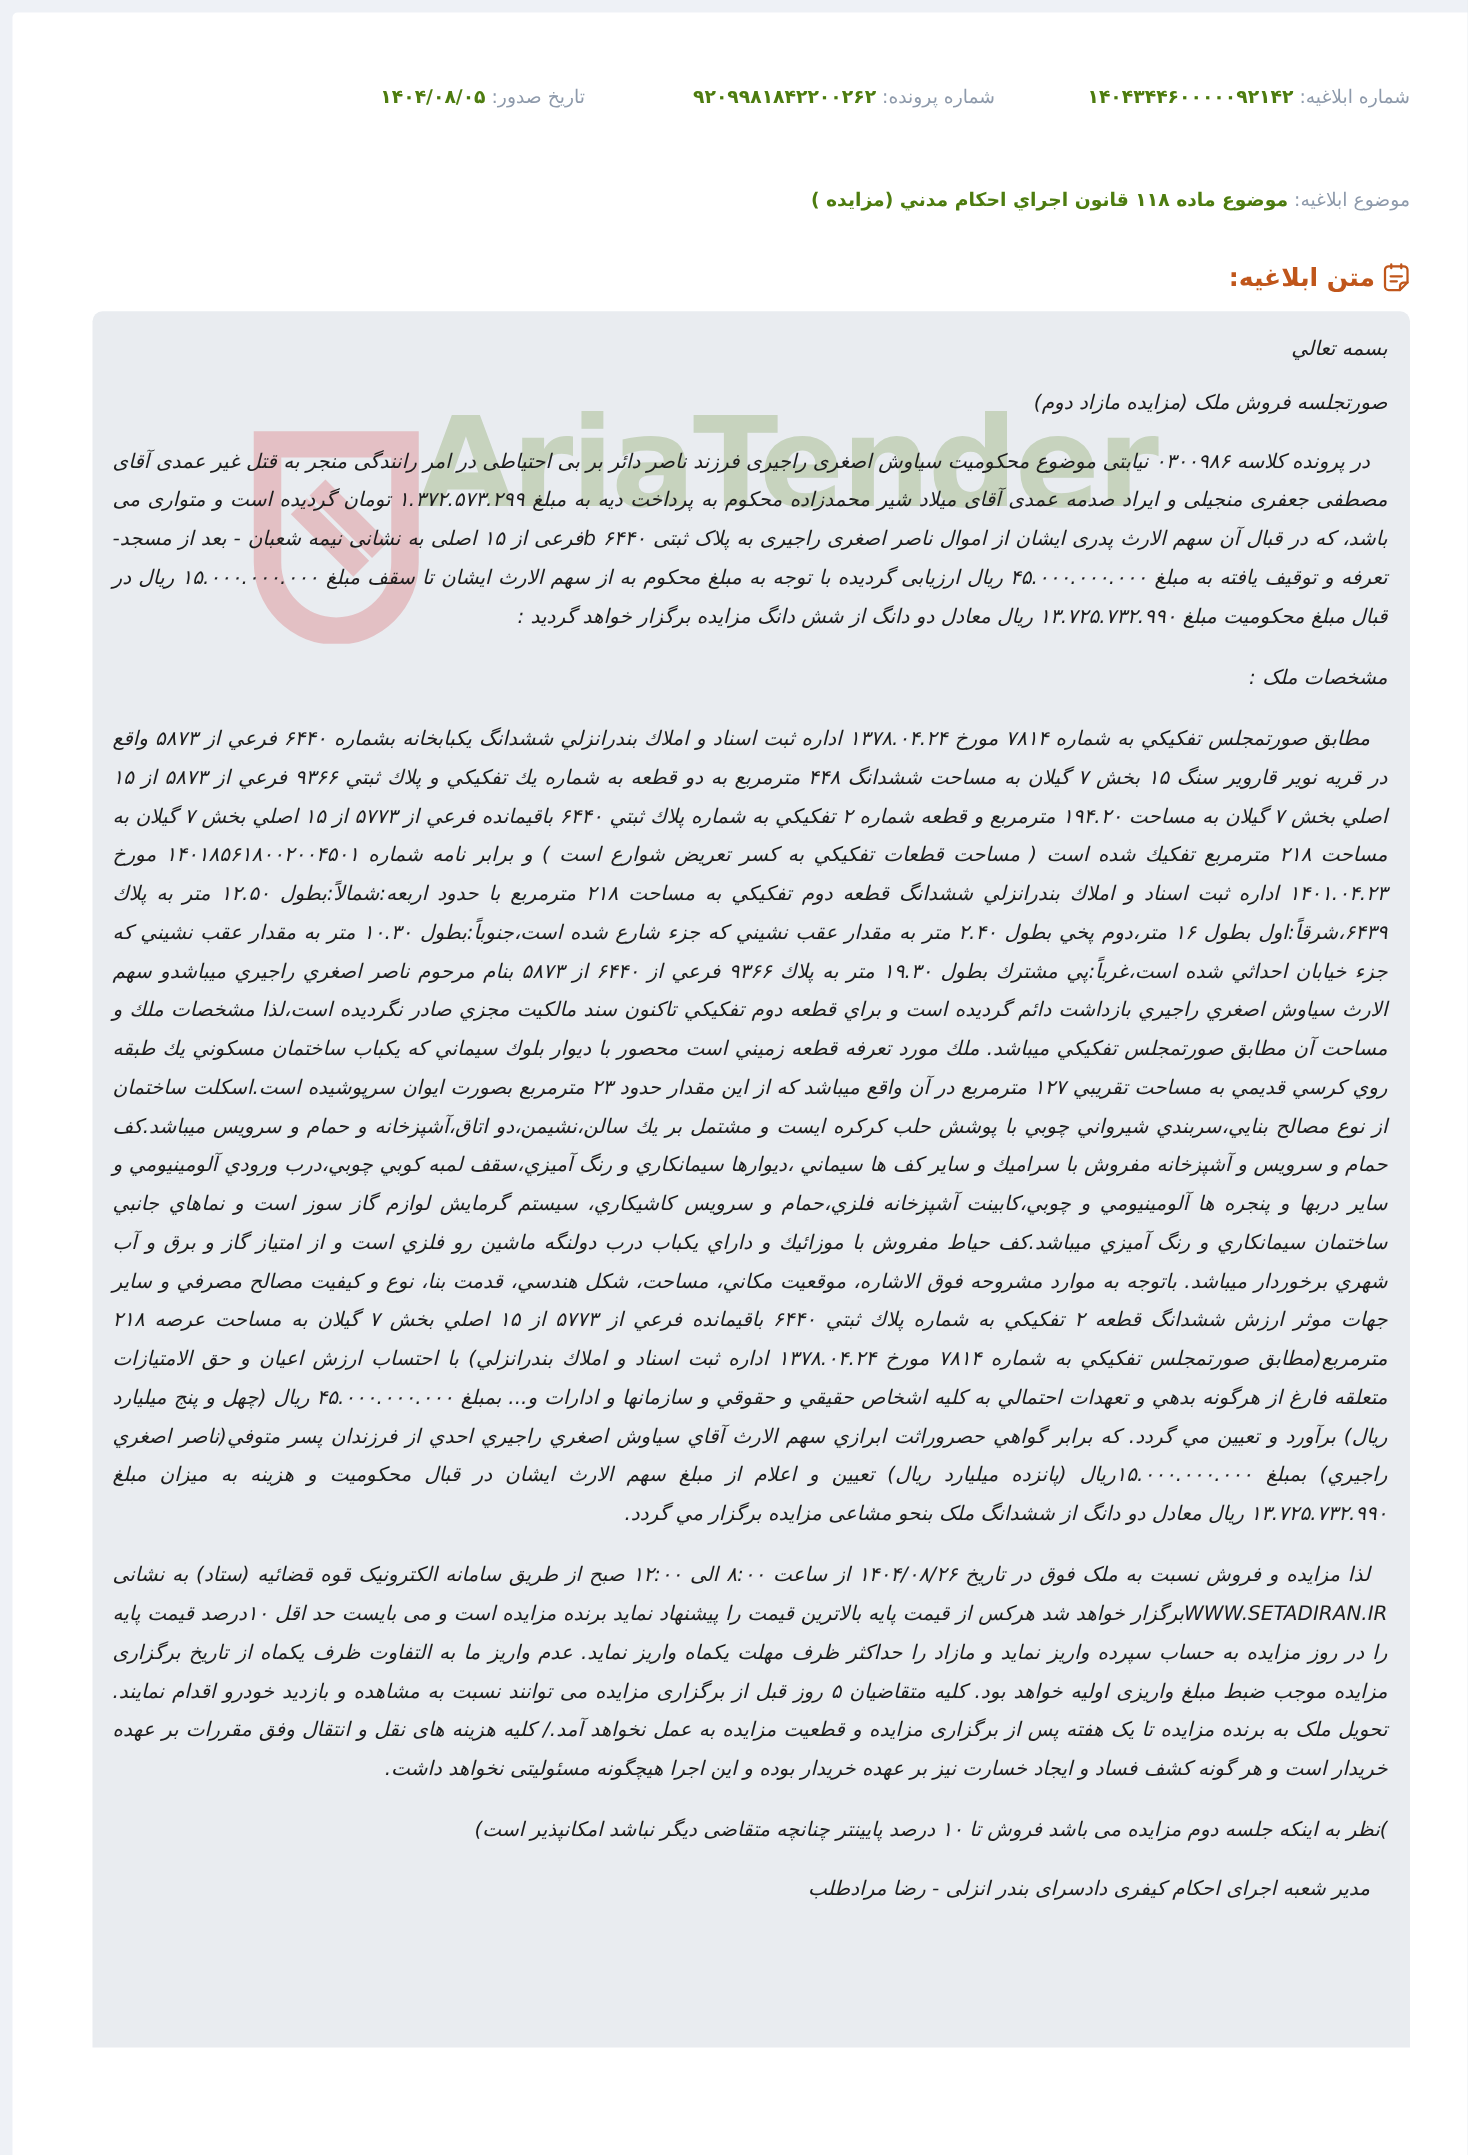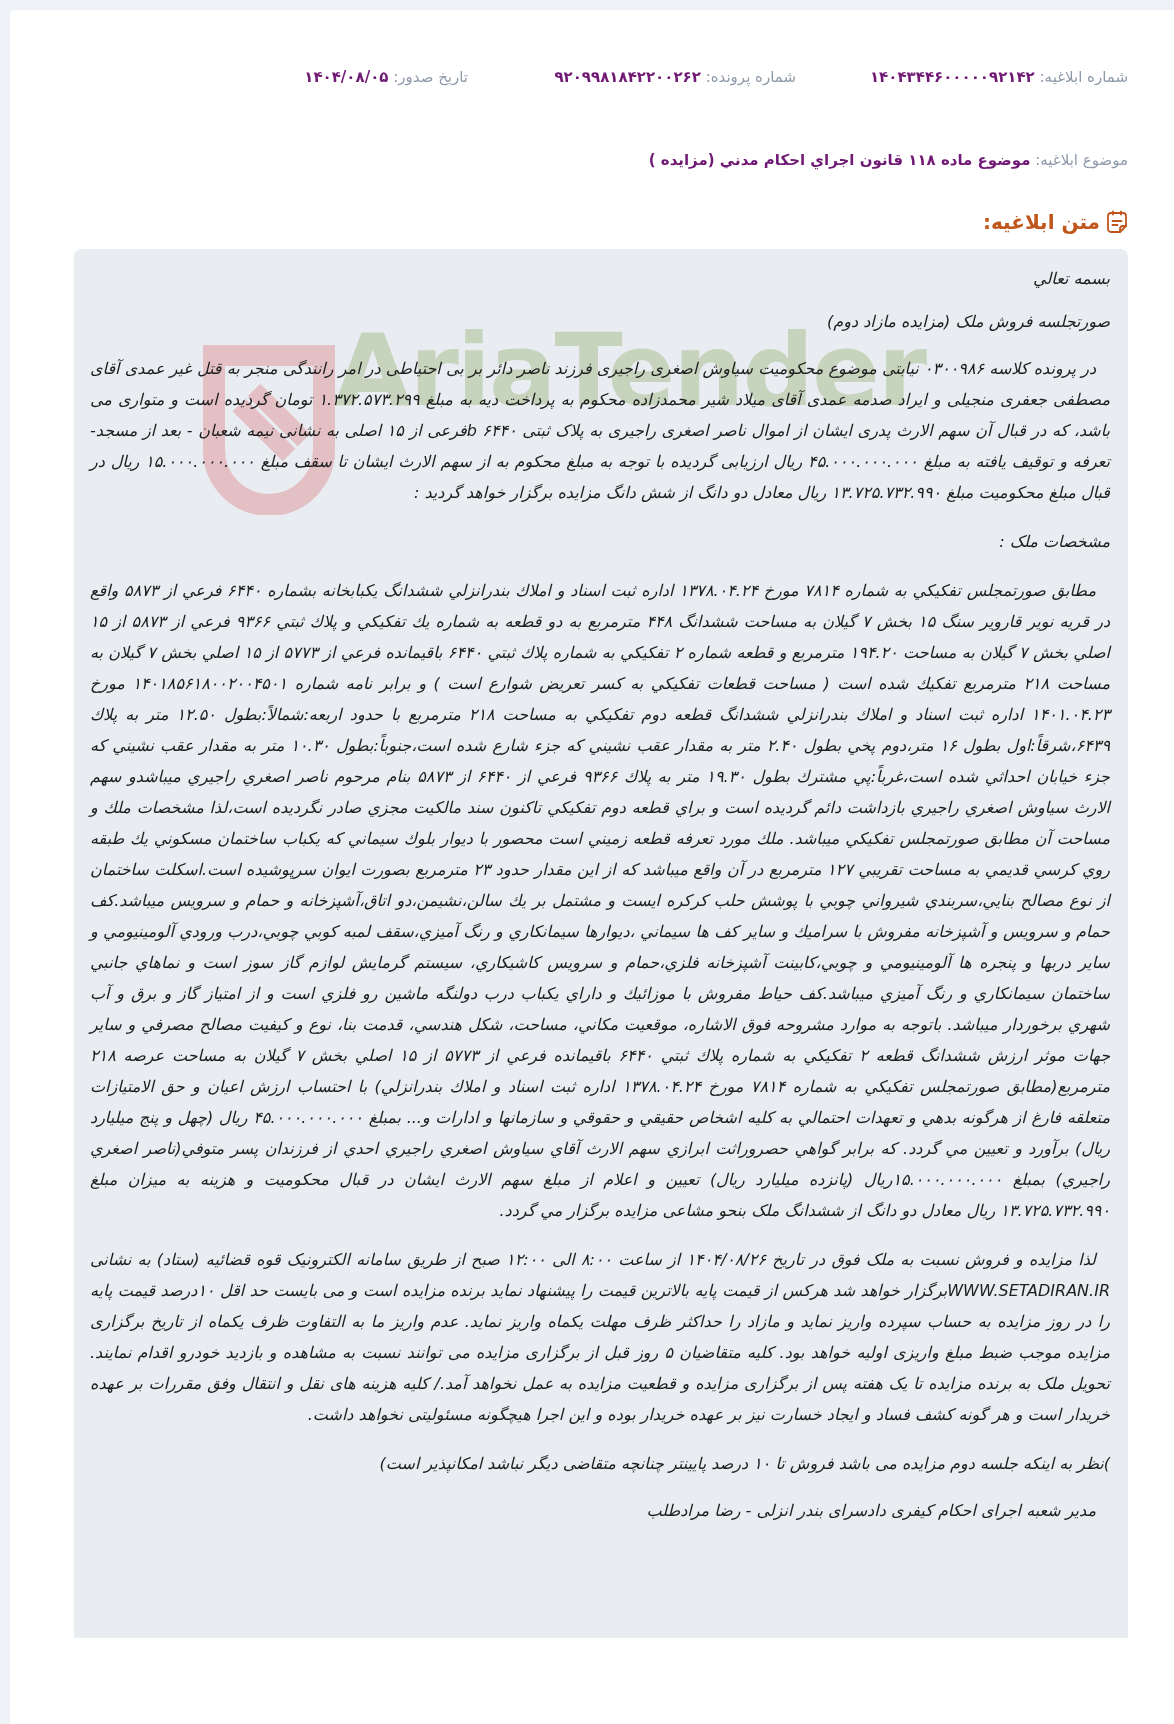--- a/index.html
+++ b/index.html
@@ -21,21 +21,21 @@
       border-radius: 4px 0 0 0;
     }
     .meta {
       position: absolute;
       right: 46px;
       left: 60px;
       font-size: 15px;
       color: #8e9aab;
       white-space: nowrap;
     }
-    .meta .val { color: #701a75; font-weight: bold; }
+    .meta .val { color: #4d7c0f; font-weight: bold; }
     .row1 { top: 58px; height: 24px; }
     .row1 .item { position: absolute; top: 0; }
     .row2 { top: 100px; }
     .row3 { top: 141px; text-align: right; }
     .section-title {
       position: absolute;
       top: 200px;
       right: 46px;
       display: flex;
       align-items: center;

